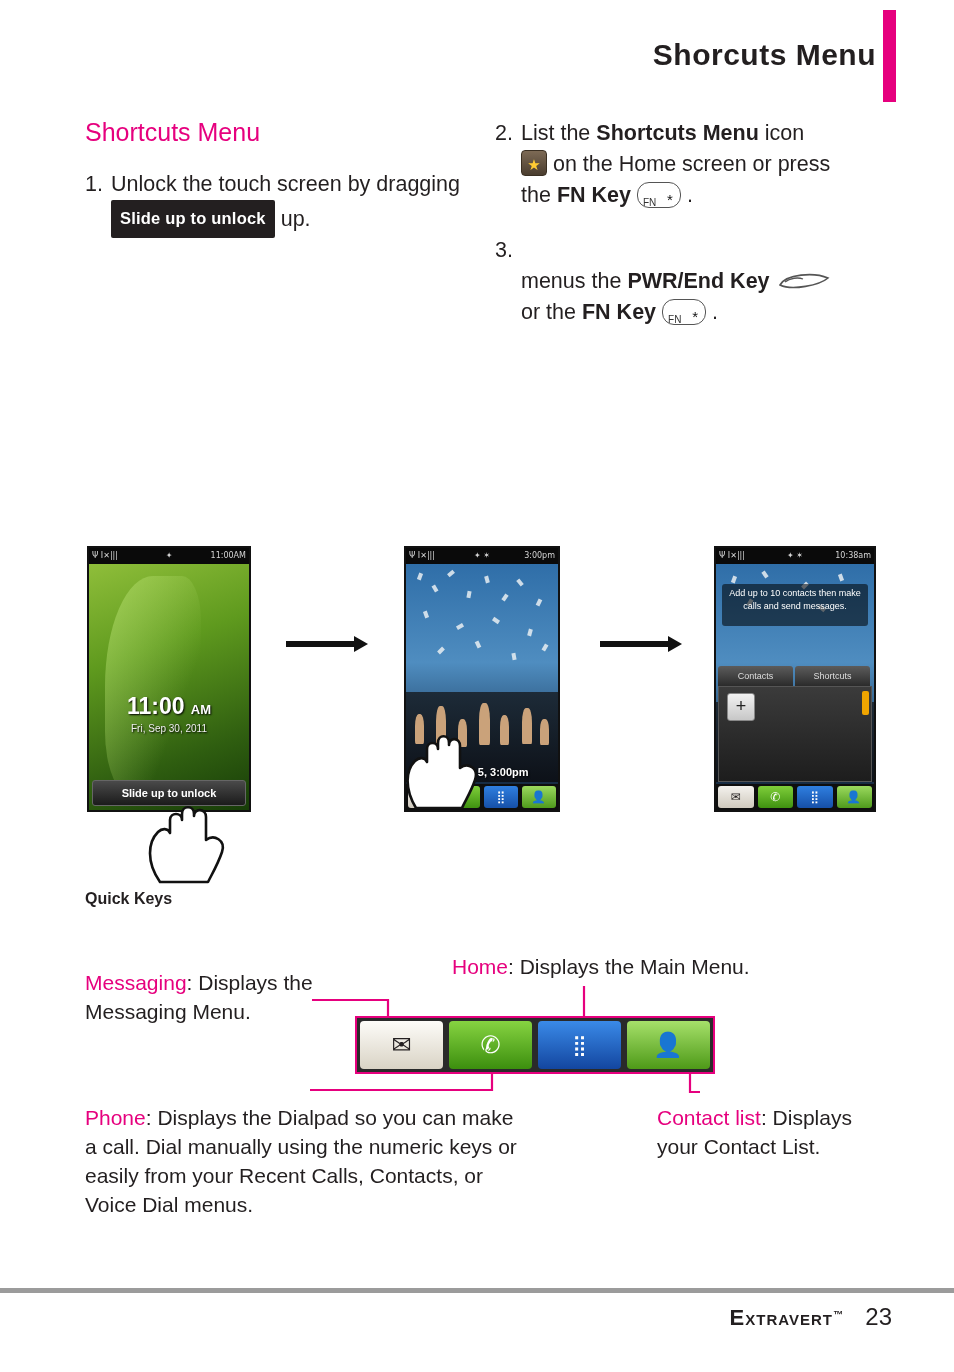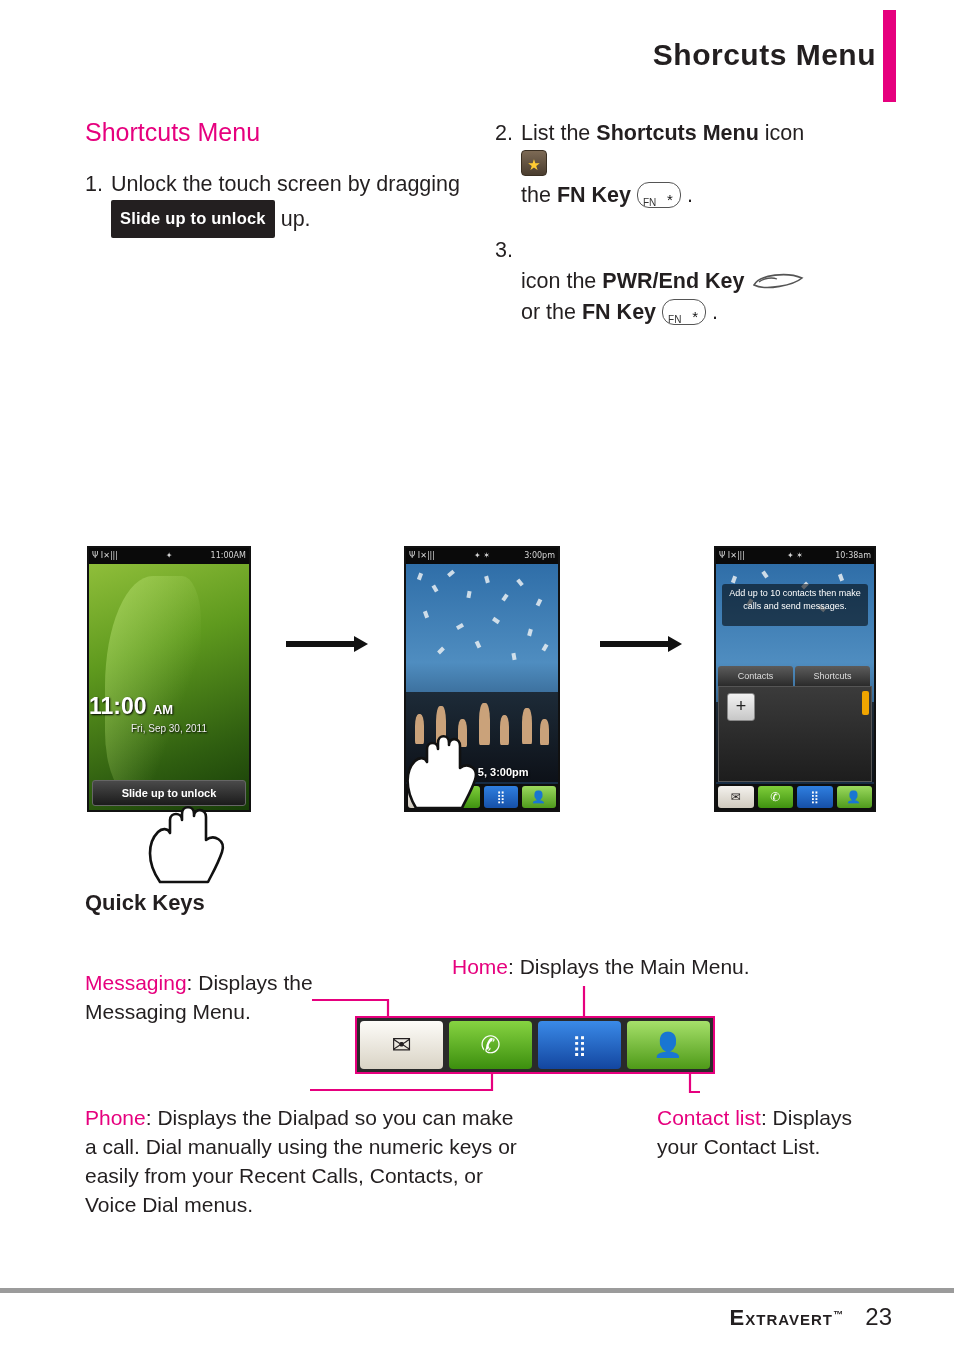--- a/index.html
+++ b/index.html
@@ -71,21 +71,21 @@
   .wall1{
     position:absolute;left:0;top:16px;right:0;bottom:0;
     background:linear-gradient(160deg,#8fbe3a 0%,#5f9a1e 35%,#2f5e10 75%,#173c08 100%);
   }
   .wall1:before{
     content:"";position:absolute;left:10%;top:5%;width:60%;height:90%;
     background:linear-gradient(110deg,rgba(190,230,120,.55),rgba(60,110,20,0) 70%);
     border-radius:50% 20% 60% 30%;
   }
   .clocktime{
-    position:absolute;left:0;right:0;top:145px;color:#fff;
+    position:absolute;left:0;right:0;top:145px;text-align:center;color:#fff;
     font-size:23px;font-weight:bold;text-shadow:1px 1px 2px #000;
   }
   .clocktime span.am{font-size:13px;}
   .clockdate{
     position:absolute;left:0;right:0;top:175px;text-align:center;color:#eee;
     font-size:10px;text-shadow:1px 1px 2px #000;
   }
   .slidebar{
     position:absolute;left:3px;right:3px;bottom:4px;height:24px;
     background:linear-gradient(#4a4a4a,#1b1b1b);border:1px solid #666;border-radius:3px;
@@ -142,21 +142,21 @@
   .arrow .head{
     position:absolute;top:-1px;width:0;height:0;border-top:8px solid transparent;
     border-bottom:8px solid transparent;border-left:14px solid #111;
   }
   .a1{left:286px;top:97px;width:82px;}
   .a2{left:600px;top:97px;width:82px;}
   
   .handcur{position:absolute;}
   
   .qk-title{
-    position:absolute;left:85px;top:890px;font-size:22px;font-weight:bold;color:#231f20;
+    position:absolute;left:85px;top:890px;font-size:16px;font-weight:bold;color:#231f20;
   }
   .lbl{position:absolute;font-size:21px;line-height:29px;color:#231f20;}
   .lbl .pk{color:#e6007e;}
   .menu-lbl{left:452px;top:952px;width:400px;}
   .msg-lbl{left:85px;top:968px;width:250px;}
   .phone-lbl{left:85px;top:1103px;width:440px;}
   .cont-lbl{left:657px;top:1103px;width:220px;}
   .qkbar{
     position:absolute;left:355px;top:1016px;width:360px;height:58px;
     background:#2a2a2a;border:2px solid #e6007e;display:flex;box-sizing:border-box;
@@ -200,33 +200,33 @@
 </div>
 
 <div class="col-right">
   <div class="num-item" style="margin-top:0;">
     <div class="n">2.</div>
     <div class="txt">
       <span>List the</span>
       <b>Shortcuts Menu</b>
       <span>icon</span><br>
       <span class="ic-star"></span>
-      <br>
+      <span>on the Home screen or press</span><br>
       <span>the</span>
       <b>FN Key</b>
       <span class="ic-fn"><span class="fn">FN</span><span class="st">*</span></span>
       <span>.</span>
     </div>
   </div>
 
   <div class="num-item" style="margin-top:24px;">
     <div class="n">3.</div>
     <div class="txt">
       <br>
-      <span>icon the</span>
+      <span>menus the</span>
       <b>PWR/End Key</b>
       <span class="ic-pwr">
         <svg width="56" height="26" viewBox="0 0 56 26">
           <path d="M4 16 C10 5, 38 3, 52 9 C44 16, 16 22, 4 16 Z" fill="none" stroke="#555" stroke-width="1.6"></path>
           <path d="M9 13 C14 9, 22 8, 27 10" fill="none" stroke="#555" stroke-width="1.3"></path>
         </svg>
       </span><br>
       <span>or the</span>
       <b>FN Key</b>
       <span class="ic-fn"><span class="fn">FN</span><span class="st">*</span></span>

